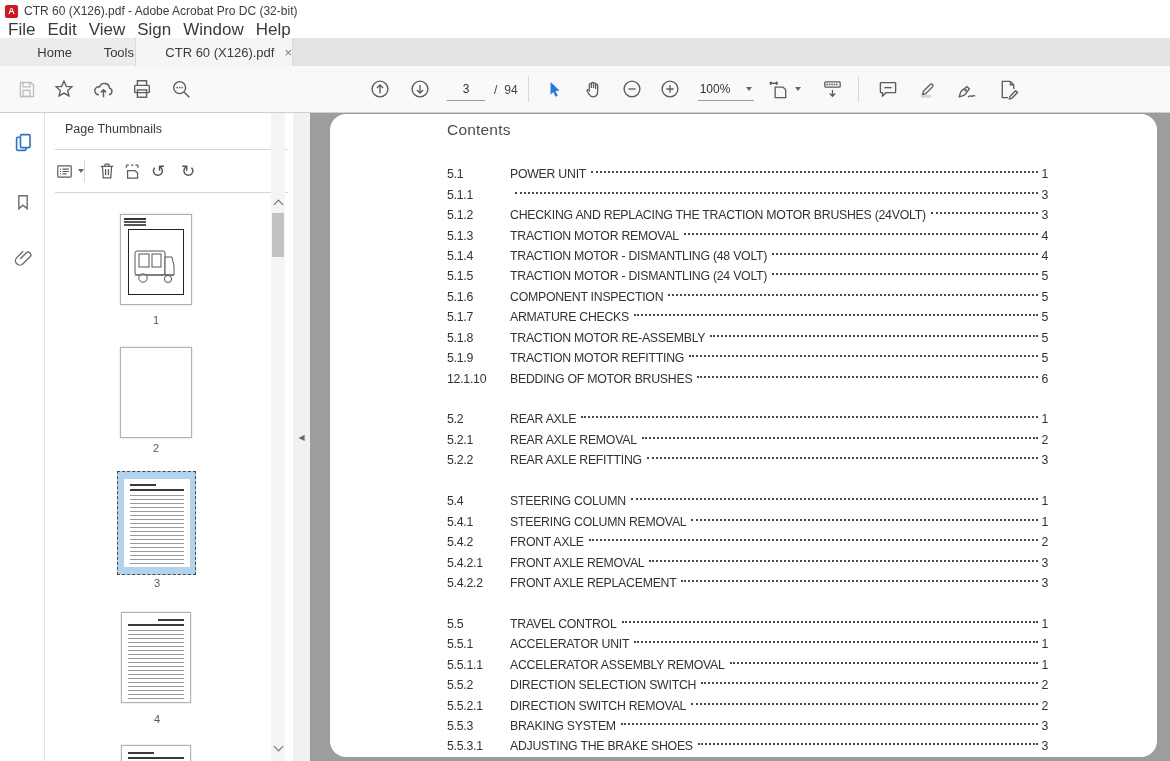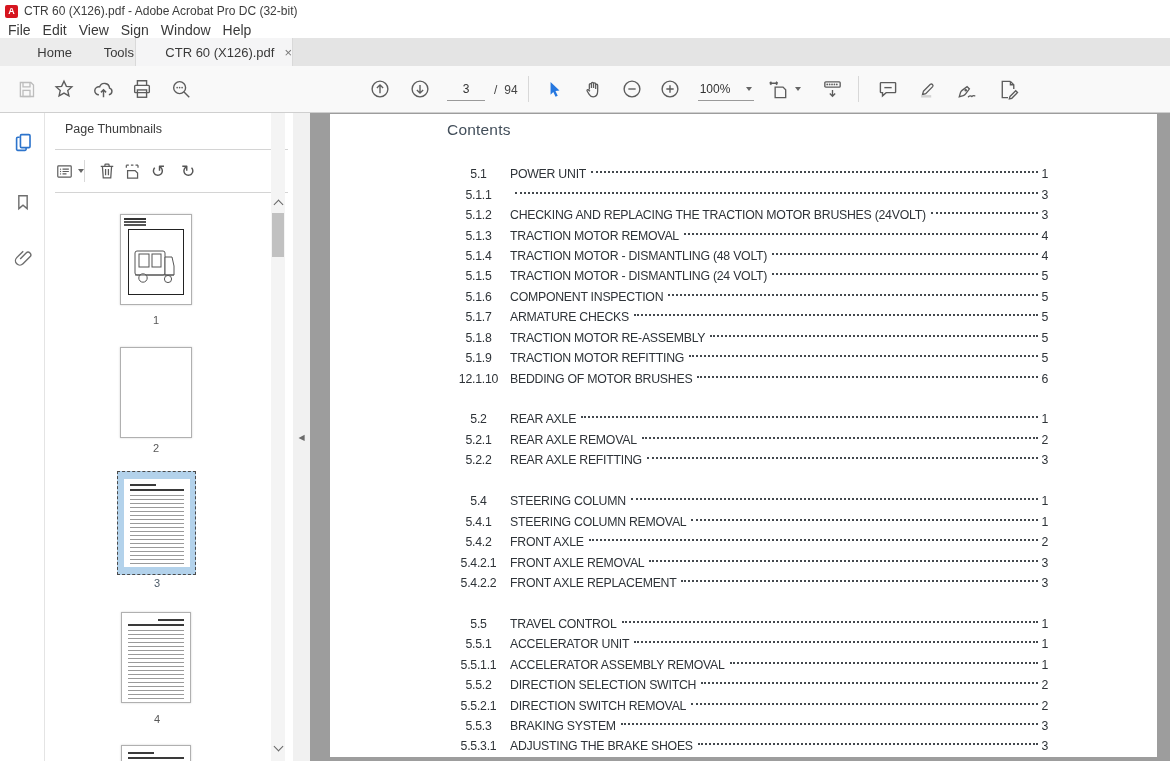--- a/index.html
+++ b/index.html
@@ -11,21 +11,21 @@
   body{font-family:"Liberation Sans","DejaVu Sans",sans-serif;background:#fff;}
   .app{position:relative;width:1170px;height:761px;overflow:hidden;background:#fff;}
 
   
   .titlebar{position:absolute;left:0;top:0;width:100%;height:22px;background:#fff;display:flex;align-items:center;padding-left:5px;}
   .pdf-logo{width:13px;height:13px;background:#d6151f;border-radius:2px;color:#fff;font-size:9px;font-weight:bold;display:flex;align-items:center;justify-content:center;line-height:1;}
   .titlebar .title-text{margin-left:6px;font-size:12px;color:#3c3c3c;}
 
   
   .menubar{position:absolute;left:0;top:22px;width:100%;height:16px;background:#fff;display:flex;align-items:center;padding-left:8px;}
-  .menu-item{font-size:14px;color:#3a3a3a;padding:0 9px 0 0;margin-right:3px;cursor:default;}
+  .menu-item{font-size:17px;color:#3a3a3a;padding:0 9px 0 0;margin-right:3px;cursor:default;}
 
   
   .tabbar{position:absolute;left:0;top:38px;width:100%;height:28px;background:#ececec;}
   .tabbar-right{position:absolute;left:293px;top:0;height:28px;right:0;background:#e4e4e4;}
   .tab{position:absolute;top:0;height:28px;display:flex;align-items:center;justify-content:flex-end;font-size:13px;color:#3a3a3a;}
   .tab-home{left:10px;width:62px;}
   .tab-tools{left:72px;width:62px;}
   .doc-tab{left:135px;width:158px;background:#f5f5f6;border-left:1px solid #d9d9d9;border-right:1px solid #d9d9d9;z-index:2;}
   .doc-tab .close-x{margin-left:10px;font-size:13px;color:#777;line-height:1;}
 
@@ -73,26 +73,26 @@
   .chev{position:absolute;left:230px;width:7px;height:7px;border-right:1.5px solid #666;border-bottom:1.5px solid #666;}
   .chev.up{top:88px;transform:rotate(-135deg);}
   .chev.down{top:630px;transform:rotate(45deg);}
 
   
   .splitter{position:absolute;left:293px;top:0;width:17px;height:648px;background:#f1f1f1;display:flex;align-items:center;justify-content:center;}
   .collapse-arrow{font-family:"DejaVu Sans",sans-serif;font-size:8px;color:#6b6b6b;}
 
   
   .docarea{position:absolute;left:310px;top:0;width:860px;height:648px;background:var(--docbg);}
-  .page{position:absolute;left:20px;top:1px;width:827px;height:643px;background:#fff;}
+  .page{position:absolute;left:20px;top:1px;width:827px;height:643px;background:#fff;border-radius:16px;}
   .contents-title{position:absolute;left:117px;top:7px;font-size:15.5px;color:var(--heading);letter-spacing:.2px;}
   .toc{position:absolute;left:117px;top:50px;width:601px;}
   .toc-row{height:20.45px;display:flex;align-items:center;font-size:12.3px;letter-spacing:-0.25px;color:#2e3338;white-space:nowrap;}
   .toc-row.gap{margin-top:20.45px;}
-  .toc-num{width:63px;flex:none;text-align:center;}
+  .toc-num{width:63px;flex:none;}
   .toc-title{flex:none;}
   .leader{flex:1;min-width:10px;border-bottom:2px dotted #43484d;margin:0 2px 4px 5px;}
   .toc-pg{flex:none;min-width:8px;text-align:right;}
 </style>
 </head>
 <body>
 
 <div class="app">
 
   <div class="titlebar">

